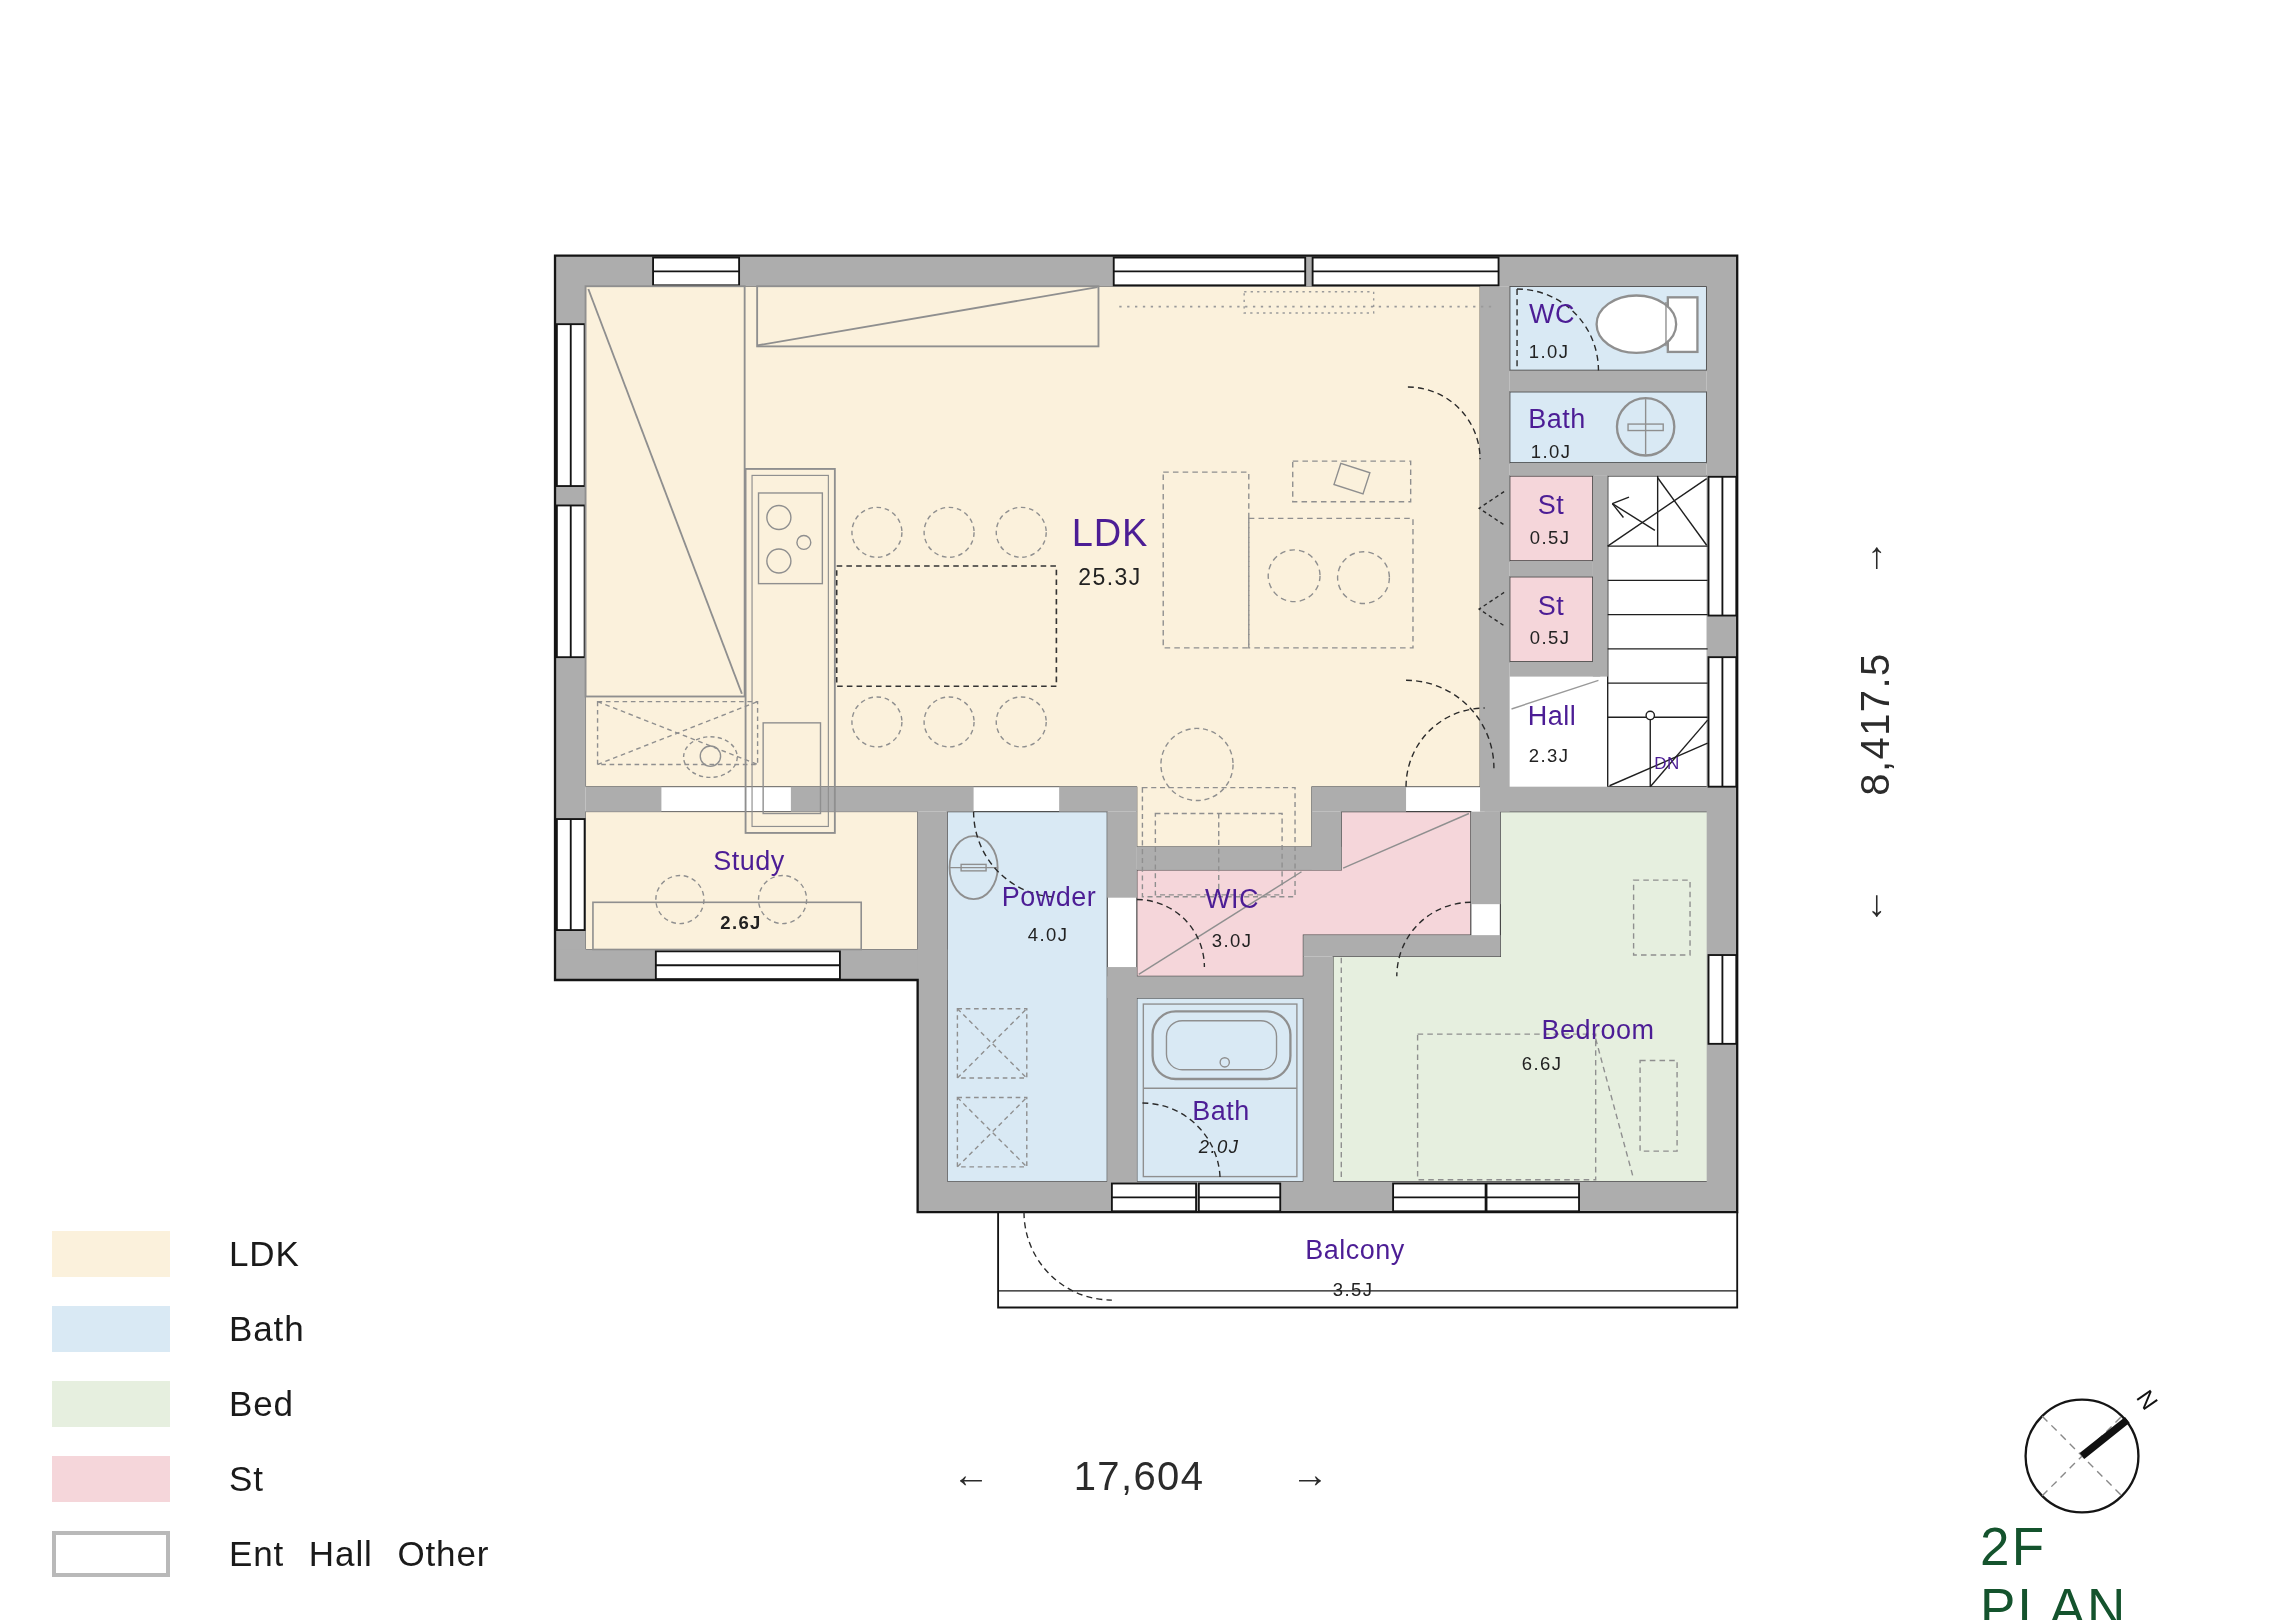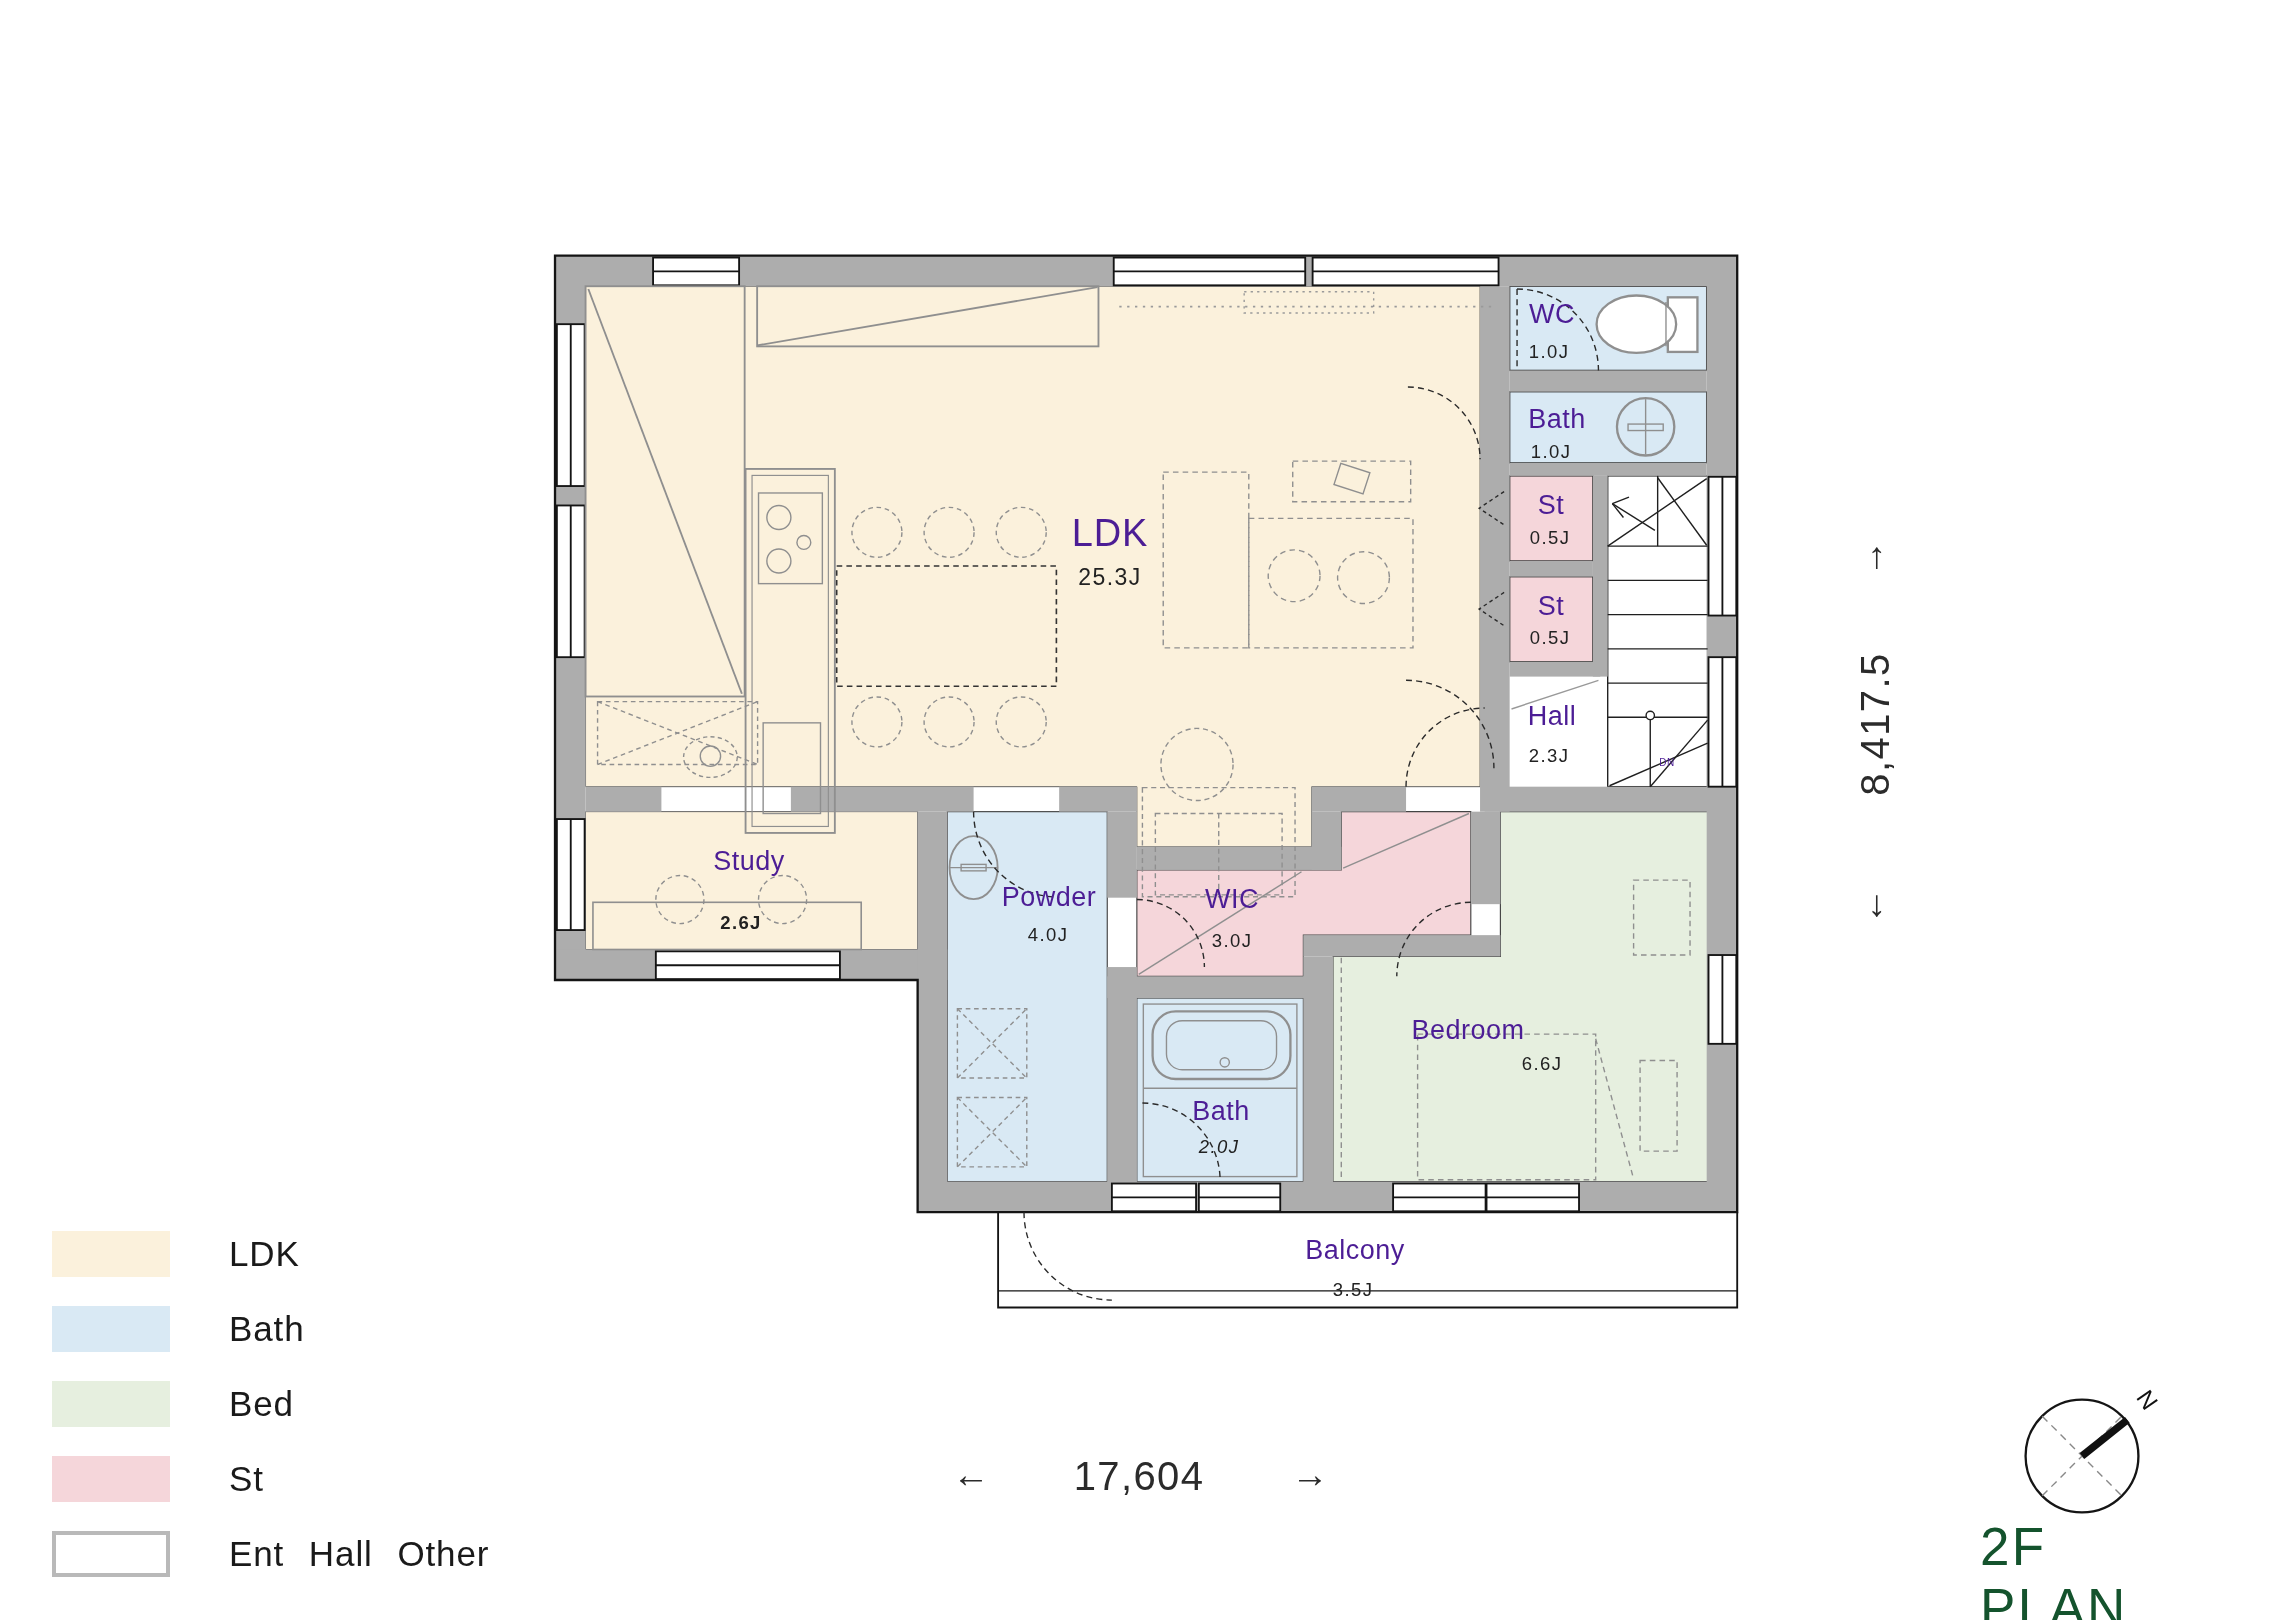--- a/index.html
+++ b/index.html
@@ -19,21 +19,21 @@
     white-space:nowrap;
     text-align:center;
     color:#4c1d95;
     line-height:1;
     letter-spacing:0.5px;
   }
   .rn{font-size:27px;}
   .ra{font-size:18.5px;letter-spacing:1.4px;color:#222;}
   .rn.big{font-size:38px;letter-spacing:0.9px;}
   .ra.big{font-size:23px;}
-  .dn{font-size:10px;letter-spacing:0.5px;}
+  .dn{font-size:17px;letter-spacing:0.5px;}
   .dim{font-size:40px;color:#2b2b2b;letter-spacing:1.4px;}
   .dim-arrow{font-size:37px;color:#2b2b2b;}
   .vdim{transform:translate(-50%,-50%) rotate(-90deg);}
   #legend{
     position:absolute;left:52px;top:1231px;
     display:flex;flex-direction:column;gap:29px;
   }
   .leg-row{display:flex;align-items:center;gap:59px;}
   .leg-swatch{width:118px;height:46px;flex:0 0 auto;}
   .sw-ldk{background:#fbf1dc;}
@@ -305,21 +305,21 @@
 
   <div class="lbl rn" style="left:1049px;top:897px;">Powder</div>
   <div class="lbl ra" style="left:1048px;top:935px;">4.0J</div>
 
   <div class="lbl rn" style="left:1232px;top:899px;">WIC</div>
   <div class="lbl ra" style="left:1232px;top:941px;">3.0J</div>
 
   <div class="lbl rn" style="left:1221px;top:1111px;">Bath</div>
   <div class="lbl ra" style="left:1219px;top:1147px;font-style:italic;">2.0J</div>
 
-  <div class="lbl rn" style="left:1468px;top:1030px;">Bedroom</div>
+  <div class="lbl rn" style="left:1598px;top:1030px;">Bedroom</div>
   <div class="lbl ra" style="left:1542px;top:1064px;">6.6J</div>
 
   <div class="lbl rn" style="left:1355px;top:1250px;">Balcony</div>
   <div class="lbl ra" style="left:1353px;top:1290px;">3.5J</div>
 
   <div class="lbl dim-arrow" style="left:971px;top:1474px;">←</div>
   <div class="lbl dim" style="left:1139px;top:1476px;">17,604</div>
   <div class="lbl dim-arrow" style="left:1310px;top:1474px;">→</div>
 
   <div class="lbl dim-arrow" style="left:1877px;top:555px;">↑</div>

